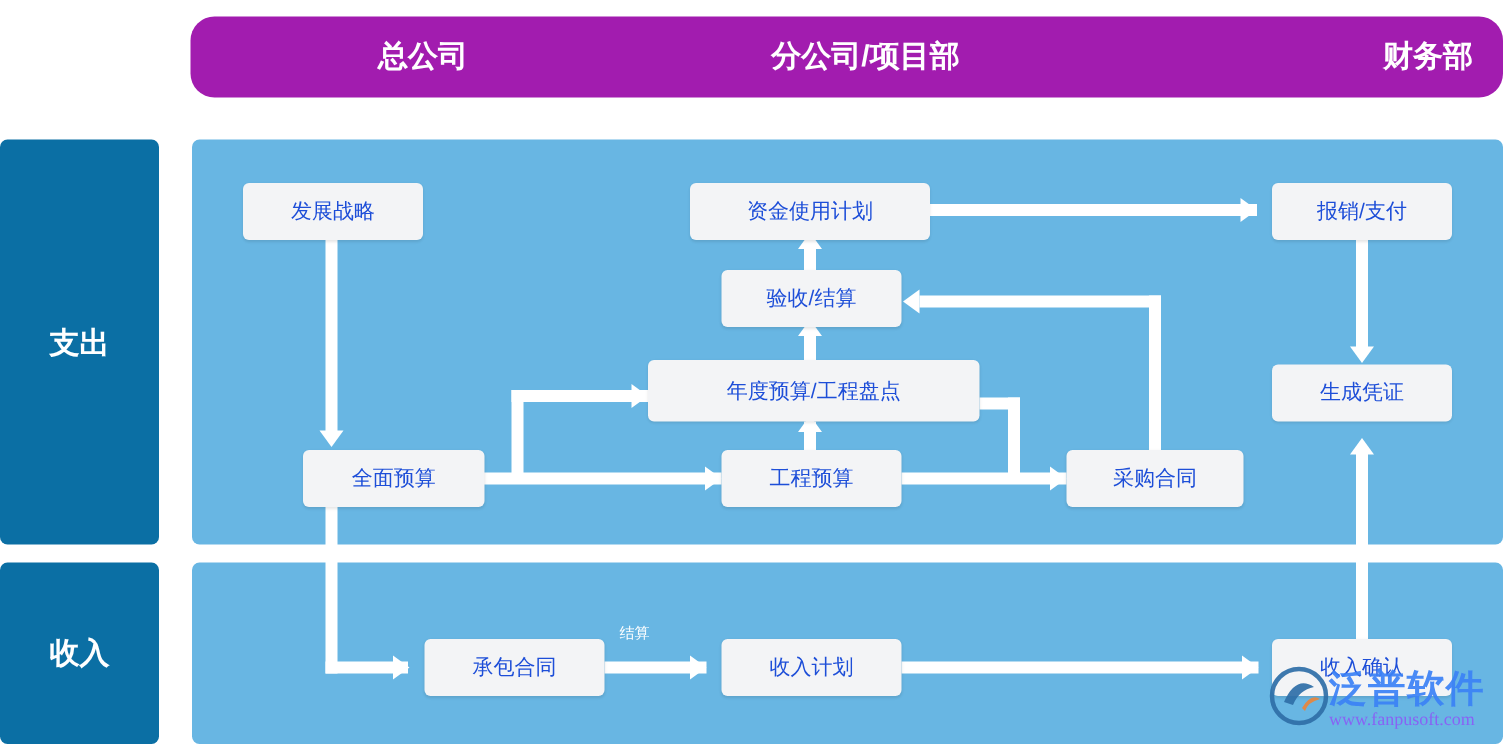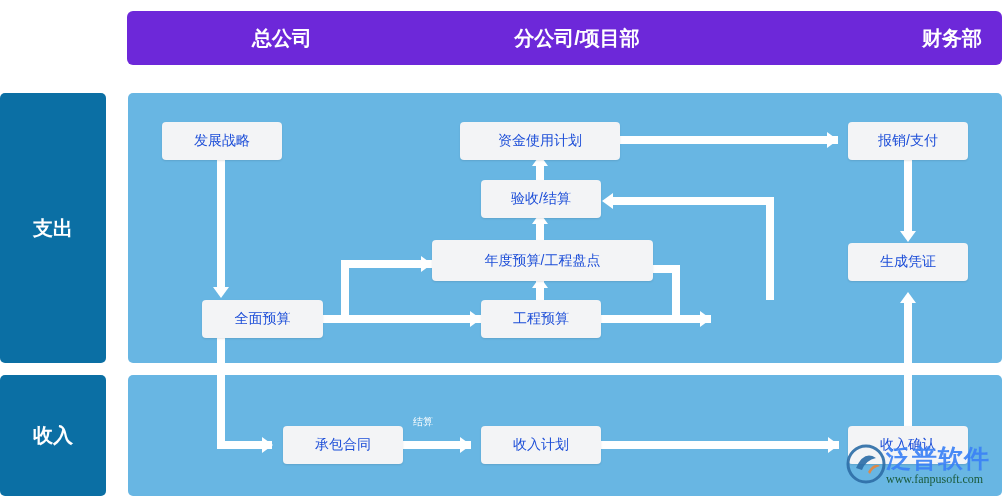--- a/index.html
+++ b/index.html
@@ -5,21 +5,21 @@
   html,body{margin:0;padding:0;}
   body{
     width:1002px;height:496px;background:#ffffff;overflow:hidden;
     font-family:"Liberation Sans","DejaVu Sans",sans-serif;
   }
   #stage{position:relative;width:1002px;height:496px;}
 
   
   .header-bar{
     position:absolute;left:127px;top:11px;width:875px;height:54px;
-    background:#6d28d9;border-radius:6px;
+    background:#a21caf;border-radius:16px;
   }
   .header-label{
     position:absolute;top:0;height:54px;line-height:54px;
     color:#ffffff;font-size:20px;font-weight:bold;text-align:center;
     white-space:nowrap;
   }
   .hl-0{left:55px;width:200px;}
   .hl-1{left:330px;width:240px;text-align:center;}
   .hl-2{left:735px;width:180px;}
 
@@ -61,21 +61,21 @@
     position:absolute;color:#ffffff;font-size:10px;z-index:6;white-space:nowrap;
   }
 
   
   .watermark{position:absolute;right:6px;bottom:4px;width:150px;height:52px;z-index:9;opacity:.92;}
   .wm-text{
     position:absolute;left:40px;top:2px;font-size:25px;font-weight:bold;
     color:#3b82f6;letter-spacing:1px;white-space:nowrap;
   }
   .wm-url{
-    position:absolute;left:40px;top:32px;font-size:12px;color:#14532d;
+    position:absolute;left:40px;top:32px;font-size:12px;color:#8b5cf6;
     font-family:"Liberation Serif","DejaVu Serif",serif;white-space:nowrap;
   }
 </style>
 </head>
 <body>
 
 <div id="stage">
 
   <div class="header-bar">
     <div class="header-label hl-0">总公司</div>
@@ -138,20 +138,21 @@
   <div class="ln" style="left:601px;top:441px;width:238px;height:8px;"></div>
   <div class="ah ah-r" style="left:828px;top:437px;"></div>
 
   <div class="node" style="left:162px;top:122px;width:120px;height:38px;">发展战略</div>
   <div class="node" style="left:162px;top:300px;width:121px;height:38px;margin-left:40px;">全面预算</div>
 
   <div class="node" style="left:460px;top:122px;width:160px;height:38px;">资金使用计划</div>
   <div class="node" style="left:432px;top:240px;width:221px;height:41px;">年度预算/工程盘点</div>
   <div class="node" style="left:481px;top:180px;width:120px;height:38px;">验收/结算</div>
   <div class="node" style="left:481px;top:300px;width:120px;height:38px;">工程预算</div>
+  <div class="node" style="left:711px;top:300px;width:118px;height:38px;">采购合同</div>
 
   <div class="node" style="left:848px;top:122px;width:120px;height:38px;">报销/支付</div>
   <div class="node" style="left:848px;top:243px;width:120px;height:38px;">生成凭证</div>
 
   <div class="node" style="left:481px;top:426px;width:120px;height:38px;">收入计划</div>
   <div class="node" style="left:283px;top:426px;width:120px;height:38px;">承包合同</div>
   <div class="node" style="left:848px;top:426px;width:120px;height:38px;">收入确认</div>
 
   <div class="watermark">
     <svg width="40" height="40" viewBox="0 0 40 40" style="position:absolute;left:0;top:4px;">

